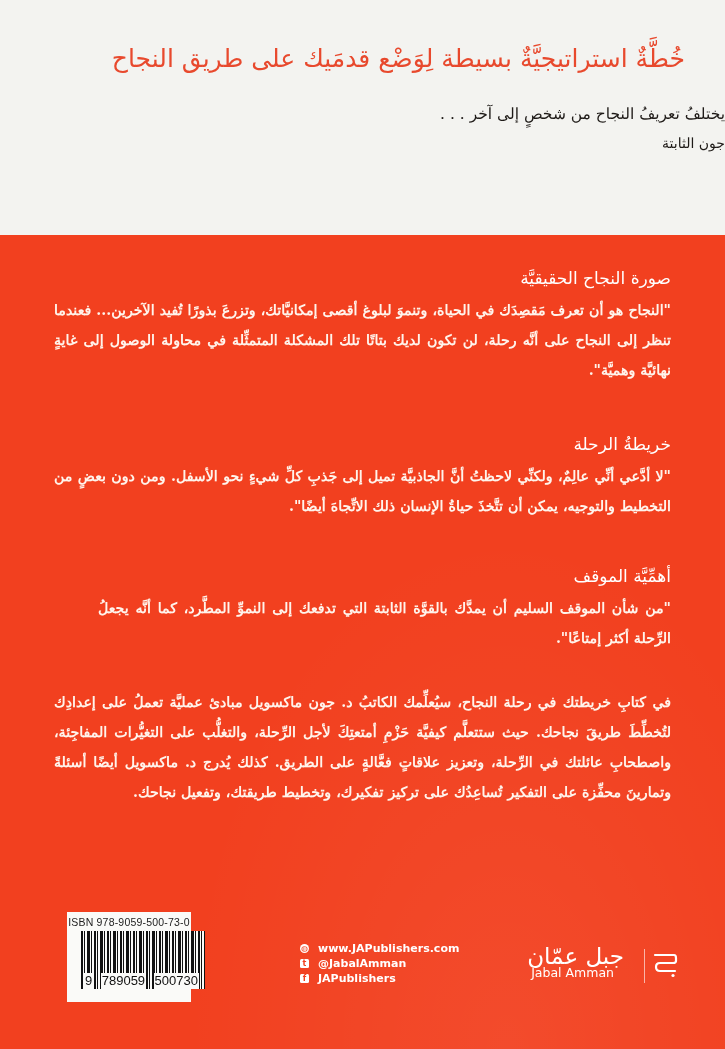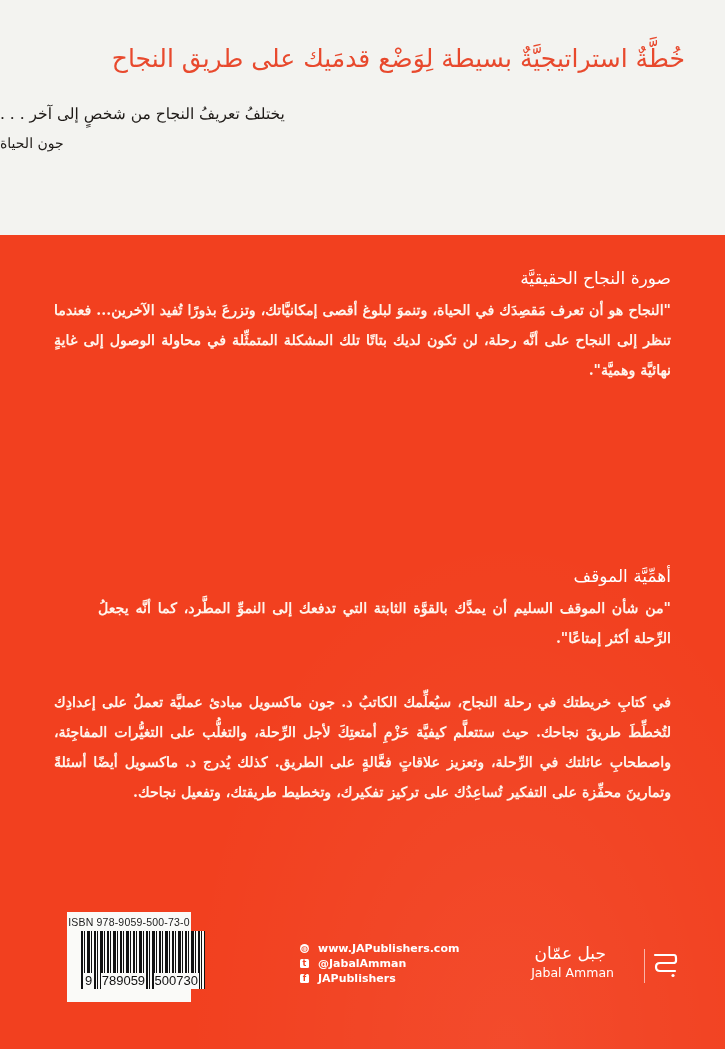--- a/index.html
+++ b/index.html
@@ -13,21 +13,21 @@
     background:#f3f3f0;
   }
   .tagline {
     position:absolute; top:42px; left:40px; right:40px;
     direction:rtl; text-align:right;
     color:#e8492d; font-size:25px; line-height:34px;
     font-family:"DejaVu Sans", sans-serif;
   }
   .quote {
     position:absolute; top:100px; left:0; right:0;
-    direction:rtl; text-align:left; color:#1e1a17;
+    direction:rtl; text-align:right; color:#1e1a17;
     font-family:"DejaVu Serif", serif; font-size:15.5px;
   }
   .quote .ql { line-height:29px; }
   .quote .author { font-size:14px; margin-top:2px; line-height:24px; }
 
   .red {
     position:absolute; left:0; top:235px; width:725px; height:814px;
     background:#f2401f;
     background-image: radial-gradient(ellipse at 70% 100%, rgba(255,255,255,0.06), rgba(0,0,0,0) 45%);
   }
@@ -82,22 +82,22 @@
     width:9px; height:9px; background:#fff; border-radius:1.5px;
     color:#f2401f; font-size:8px; line-height:9px; text-align:center;
   }
   .contacts .ic.globe { border-radius:50%; }
 
   .publisher {
     position:absolute; left:520px; top:945px; width:160px; height:45px;
     color:#fff;
   }
   .publisher .ar {
-    position:absolute; right:74px; top:-2px; direction:rtl;
-    font-size:17px; font-family:"DejaVu Sans", sans-serif;
+    position:absolute; right:56px; top:-2px; direction:rtl;
+    font-size:23px; font-family:"DejaVu Sans", sans-serif;
   }
   .publisher .en {
     position:absolute; right:66px; top:20px;
     font-size:12.5px; font-family:"DejaVu Sans", sans-serif;
   }
   .publisher .divider {
     position:absolute; left:124px; top:4px; width:1px; height:34px; background:rgba(255,255,255,0.6);
   }
   .publisher .logo {
     position:absolute; left:132px; top:6px; width:26px; height:28px;
@@ -107,28 +107,32 @@
     font-size:4px; line-height:5px; color:rgba(255,255,255,0.7);
   }
 </style>
 </head>
 <body>
 
 <div class="top">
   <div class="tagline">خُطَّةٌ استراتيجيَّةٌ بسيطة لِوَضْع قدمَيك على طريق النجاح</div>
   <div class="quote">
     <div class="ql">يختلفُ تعريفُ النجاح من شخصٍ إلى آخر . . .</div>
-    <div class="author">جون الحياة</div>
+    <div class="author">جون الثابتة</div>
   </div>
 </div>
 
 <div class="red">
   <div class="sec" id="sec1">
     <h2>صورة النجاح الحقيقيَّة</h2>
     <p>"النجاح هو أن تعرف مَقصِدَك في الحياة، وتنموَ لبلوغ أقصى إمكانيَّاتك، وتزرعَ بذورًا تُفيد الآخرين... فعندما تنظر إلى النجاح على أنَّه رحلة، لن تكون لديك بتاتًا تلك المشكلة المتمثِّلة في محاولة الوصول إلى غايةٍ نهائيَّة وهميَّة".</p>
+  </div>
+  <div class="sec" id="sec2">
+    <h2>خريطةُ الرحلة</h2>
+    <p>"لا أدَّعي أنِّي عالِمٌ، ولكنِّي لاحظتُ أنَّ الجاذبيَّة تميل إلى جَذبِ كلِّ شيءٍ نحو الأسفل. ومن دون بعضٍ من التخطيط والتوجيه، يمكن أن تتَّخذَ حياةُ الإنسان ذلك الاتِّجاهَ أيضًا".</p>
   </div>
   <div class="sec" id="sec3">
     <h2>أهمِّيَّة الموقف</h2>
     <p>"من شأن الموقف السليم أن يمدَّك بالقوَّة الثابتة التي تدفعك إلى النموِّ المطَّرد، كما أنَّه يجعلُ الرِّحلة أكثر إمتاعًا".</p>
   </div>
   <div class="sec" id="summary">
     <p>في كتابِ خريطتك في رحلة النجاح، سيُعلِّمك الكاتبُ د. جون ماكسويل مبادئ عمليَّة تعملُ على إعدادِك لتُخطِّطَ طريقَ نجاحك. حيث ستتعلَّم كيفيَّة حَزْمِ أمتعتِكَ لأجل الرِّحلة، والتغلُّب على التغيُّرات المفاجِئة، واصطحابِ عائلتك في الرِّحلة، وتعزيز علاقاتٍ فعَّالةٍ على الطريق. كذلك يُدرج د. ماكسويل أيضًا أسئلةً وتمارينَ محفِّزة على التفكير تُساعِدُك على تركيز تفكيرك، وتخطيط طريقتك، وتفعيل نجاحك.</p>
   </div>
 </div>
 

